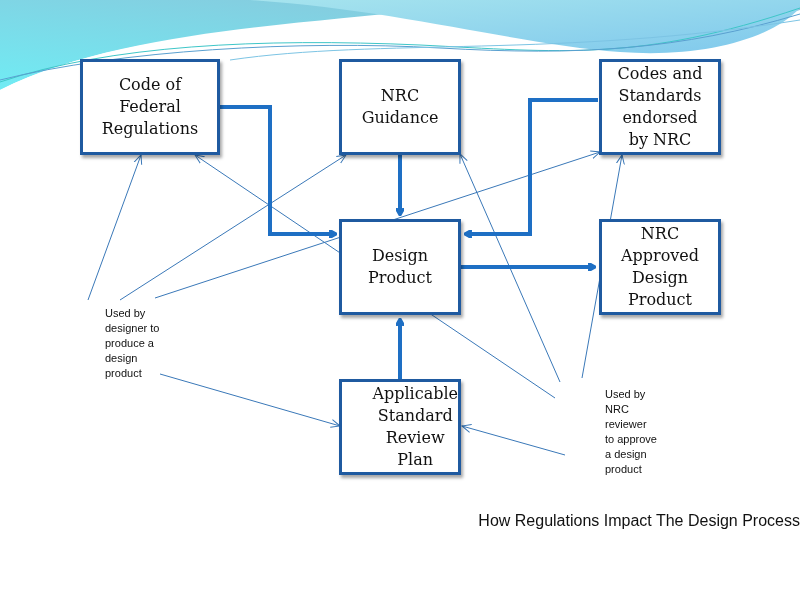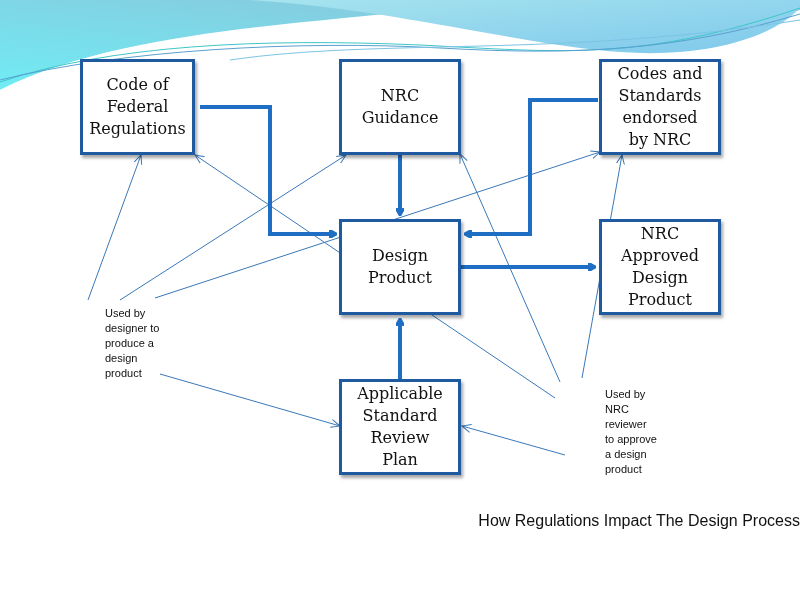--- a/index.html
+++ b/index.html
@@ -56,21 +56,21 @@
   <line x1="582" y1="378" x2="622" y2="155" stroke="#3a78b8" stroke-width="1" marker-end="url(#thin)"></line>
   <line x1="565" y1="455" x2="462" y2="426" stroke="#3a78b8" stroke-width="1" marker-end="url(#thin)"></line>
 
   <polyline points="200,107 270,107 270,234 335,234" fill="none" stroke="#1e6fc4" stroke-width="4" marker-end="url(#thick)"></polyline>
   <line x1="400" y1="153" x2="400" y2="214" stroke="#1e6fc4" stroke-width="4" marker-end="url(#thick)"></line>
   <polyline points="598,100 530,100 530,234 466,234" fill="none" stroke="#1e6fc4" stroke-width="4" marker-end="url(#thick)"></polyline>
   <line x1="400" y1="380" x2="400" y2="320" stroke="#1e6fc4" stroke-width="4" marker-end="url(#thick)"></line>
   <line x1="461" y1="267" x2="594" y2="267" stroke="#1e6fc4" stroke-width="4" marker-end="url(#thick)"></line>
 </svg>
 
-<div class="box" style="left:80px;top:59px;width:115px;height:96px;">
+<div class="box" style="left:80px;top:59px;width:140px;height:96px;">
   <span>Code of
 Federal
 Regulations</span>
 </div>
 <div class="box" style="left:339px;top:59px;width:122px;height:96px;">
   <span>NRC
 Guidance</span>
 </div>
 <div class="box" style="left:599px;top:59px;width:122px;height:96px;">
   <span>Codes and
@@ -81,21 +81,21 @@
 <div class="box" style="left:339px;top:219px;width:122px;height:96px;">
   <span>Design
 Product</span>
 </div>
 <div class="box" style="left:599px;top:219px;width:122px;height:96px;">
   <span>NRC
 Approved
 Design
 Product</span>
 </div>
-<div class="box" style="left:339px;top:379px;width:122px;height:96px;">
+<div class="box" style="left:339px;top:379px;width:122px;height:96px;justify-content:flex-end;">
   <span>Applicable
 Standard
 Review
 Plan</span>
 </div>
 
 <div class="note" style="left:68px;top:306px;">Used by
 designer to
 produce a
 design

